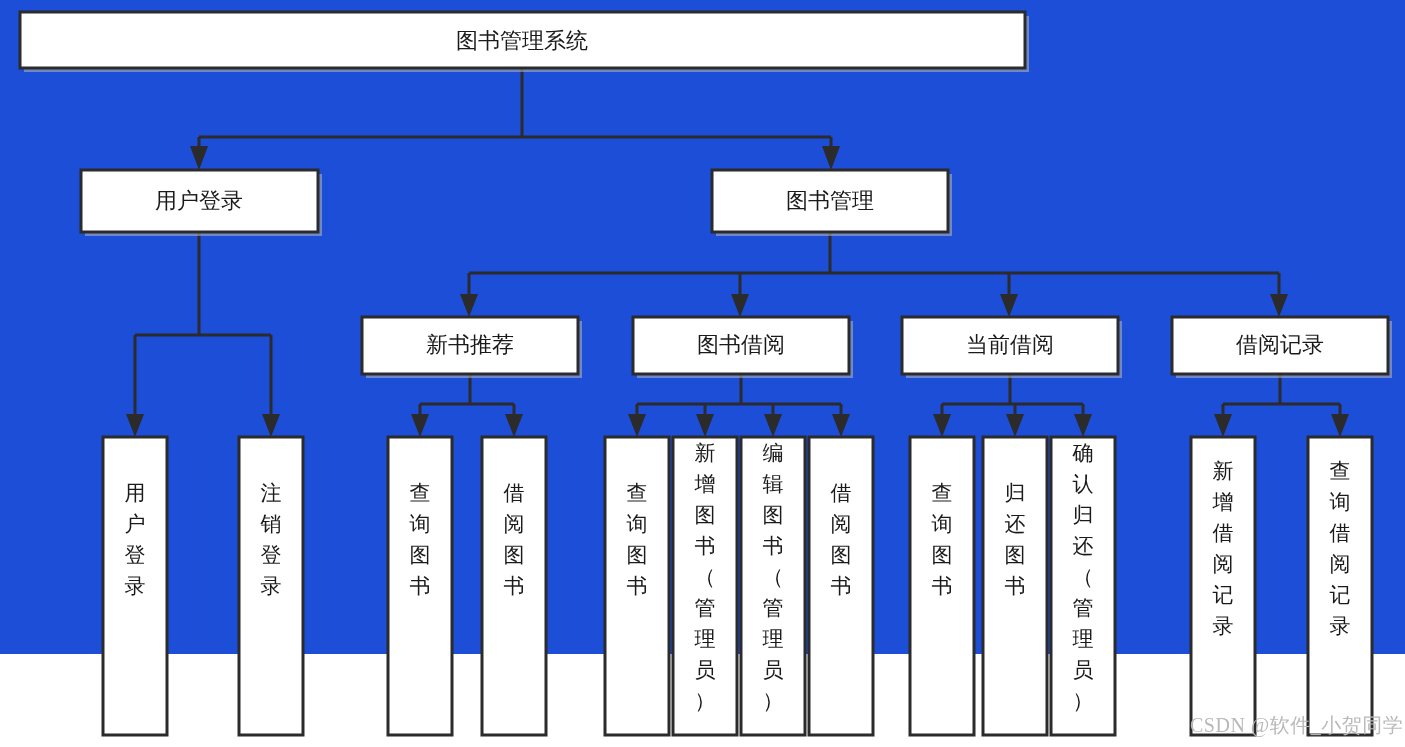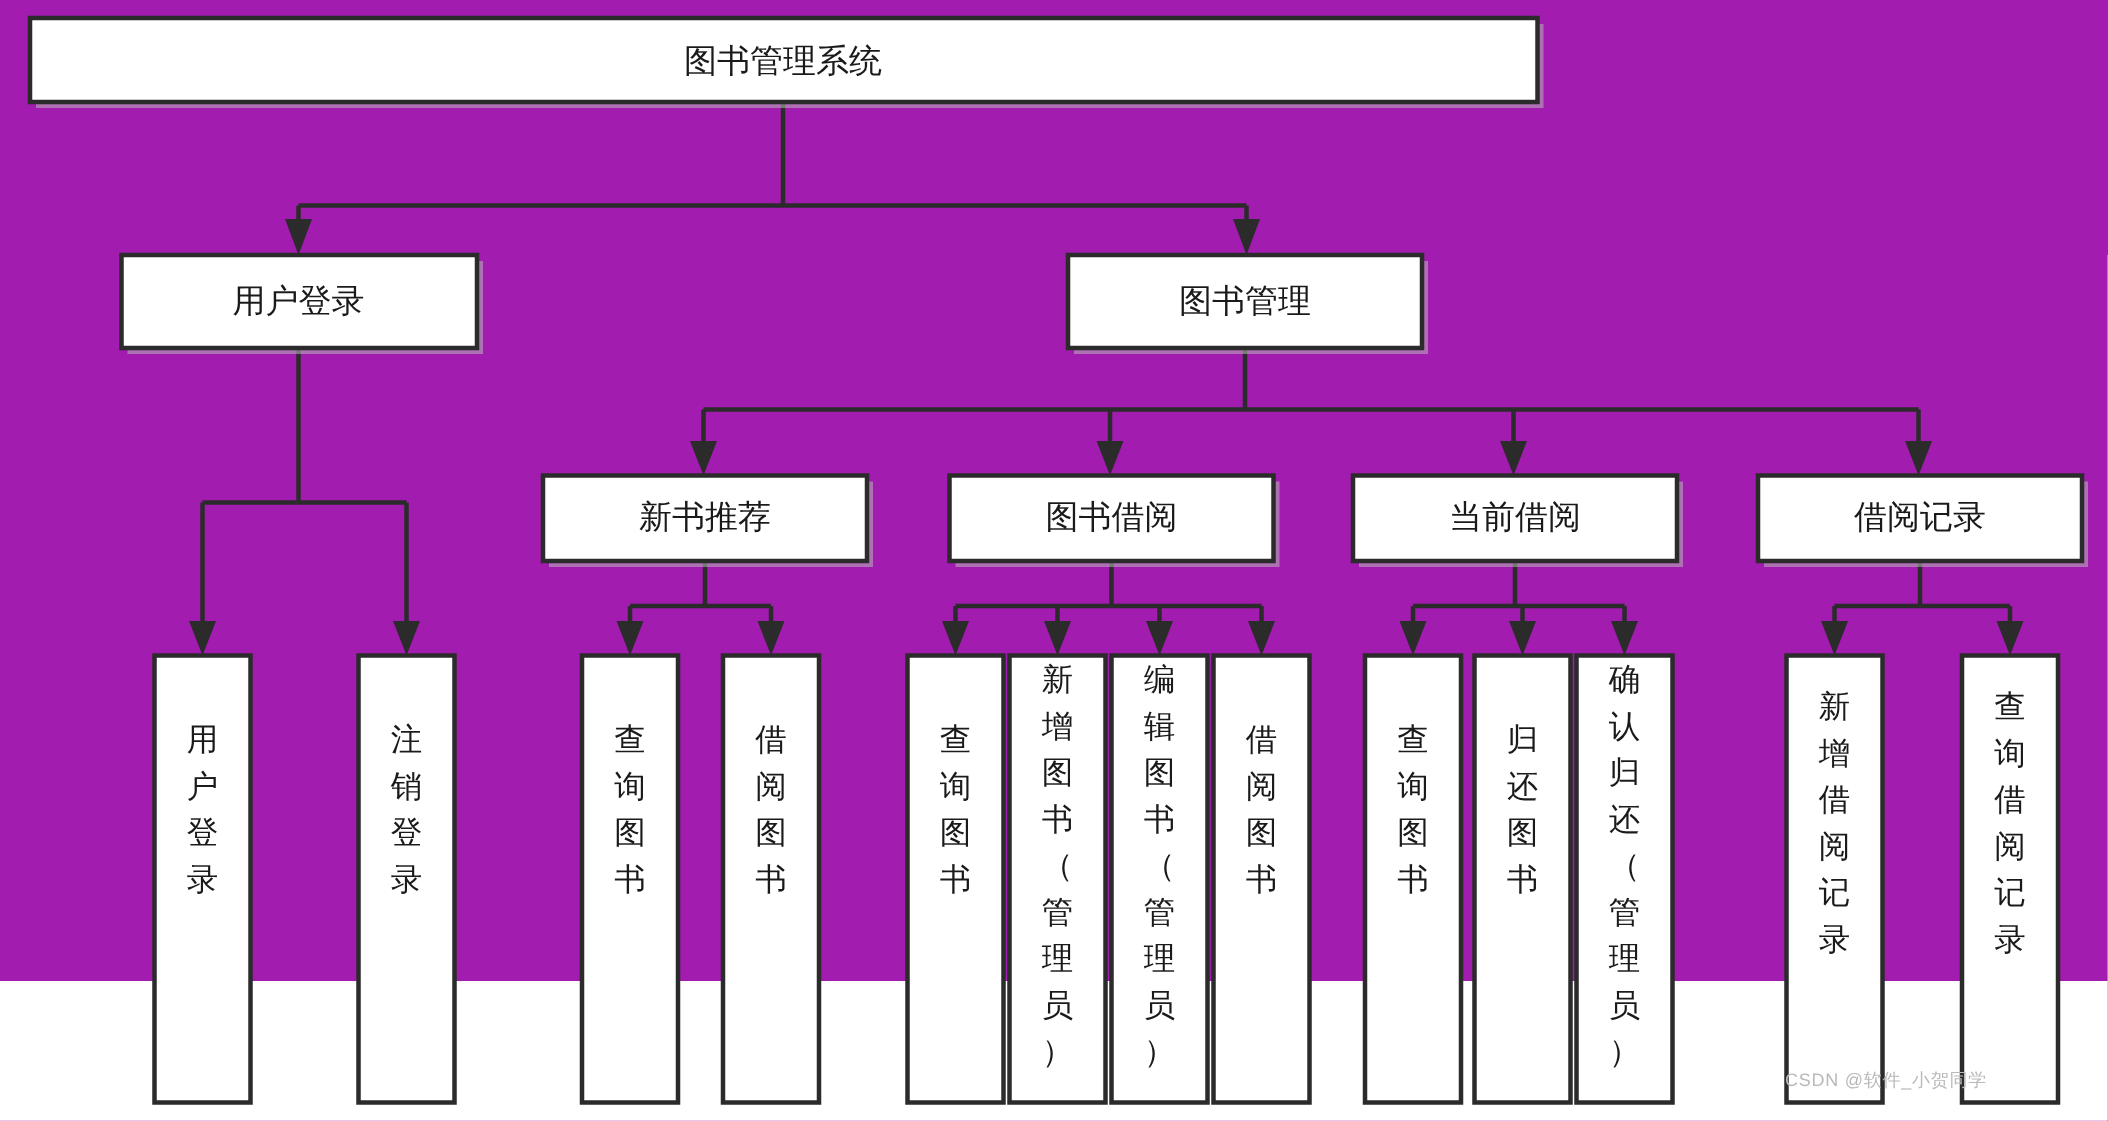--- a/index.html
+++ b/index.html
@@ -10,21 +10,21 @@
   body {
     width: 1405px;
     height: 747px;
     font-family: "Liberation Sans", sans-serif;
     overflow: hidden;
   }
   #diagram-root {
     position: relative;
     width: 1405px;
     height: 654px;
-    background: #a21caf;
+    background: #1d4ed8;
   }
   svg.diagram {
     position: absolute;
     top: 0;
     left: 0;
     width: 1405px;
     height: 747px;
     display: block;
   }
   .node-box {
@@ -57,22 +57,22 @@
   .node-label-v {
     font-family: "Liberation Sans", sans-serif;
     font-size: 21px;
     fill: #1a1a1a;
     text-anchor: middle;
   }
   .watermark {
     position: absolute;
     left: 1190px;
     top: 712px;
-    font-family: Liberation Sans, sans-serif;
-    font-size: 12px;
+    font-family: Liberation Serif, serif;
+    font-size: 20px;
     color: #b9b9b9;
     white-space: nowrap;
     letter-spacing: 0.5px;
     pointer-events: none;
   }
 </style>
 </head>
 <body>
 
 <div id="diagram-root">

